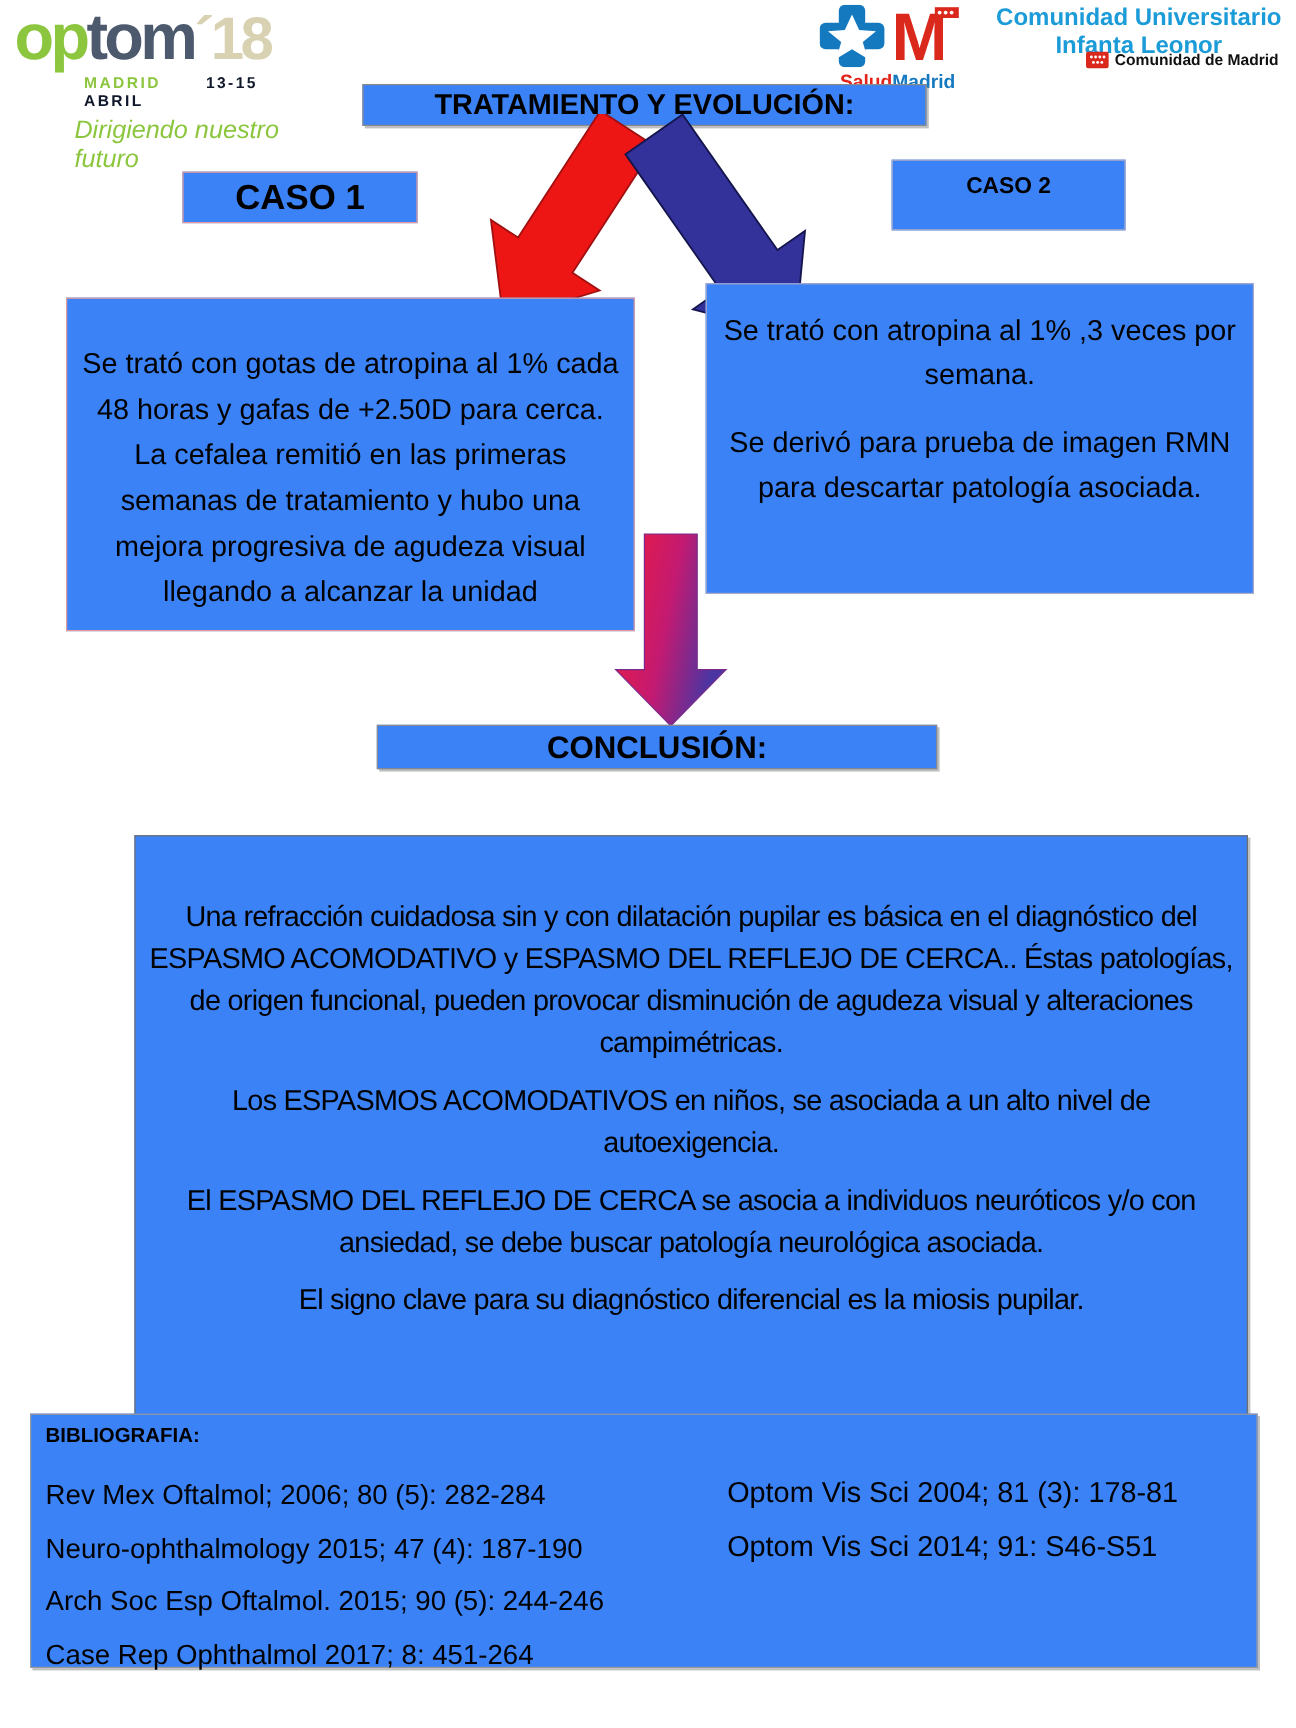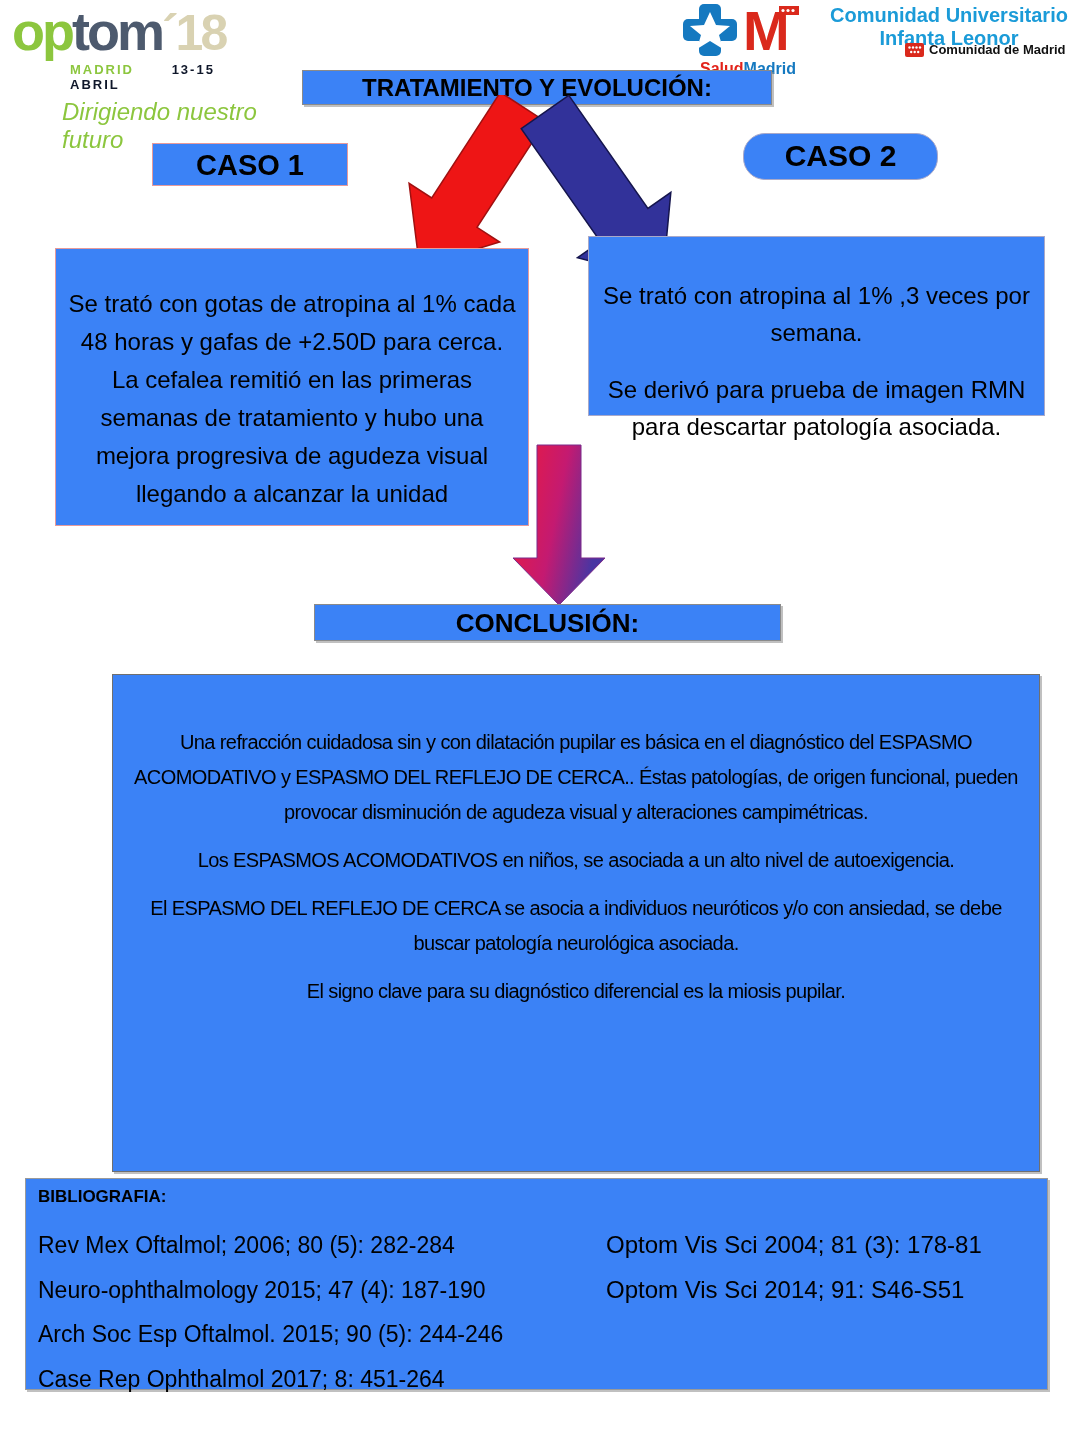--- a/index.html
+++ b/index.html
@@ -9,55 +9,55 @@
 
   
   .optom-logo { left:12px; top:4px; width:250px; }
   .optom-word { font-weight:bold; font-size:54px; letter-spacing:-3px; line-height:54px; }
   .optom-op   { color:#8cc63e; }
   .optom-tom  { color:#4d5a6e; }
   .optom-year { color:#d9d2b2; font-size:50px; }
   .optom-sub  { font-size:13px; font-weight:bold; letter-spacing:2px; margin:2px 0 0 58px; }
   .optom-city { color:#8cc63e; }
   .optom-dates{ color:#0f172a;margin-left:32px; }
-  .optom-tagline { color:#8cc63e; font-size:24px; font-style:italic; margin:6px 0 0 50px; }
+  .optom-tagline { color:#8cc63e; font-size:21px; font-style:italic; margin:6px 0 0 50px; }
 
   .salud-logo { left:683px; top:4px; width:130px; text-align:center; }
   .salud-text { font-size:16px; font-weight:bold; letter-spacing:0; margin-top:4px; }
   .salud-red  { color:#e2231a; }
   .salud-blue { color:#1579c0; }
 
   .hospital-block { left:820px; top:4px; width:258px; text-align:center;
                     color:#1b9bd8; font-weight:bold; font-size:20px; line-height:23px; }
   .comunidad-row { left:905px; top:42px; display:flex; align-items:flex-end; gap:5px; }
   .comunidad-label { font-size:13px; font-weight:bold; color:#111; white-space:nowrap; }
 
   
   .box { position:absolute; background:#3b82f6; border:1px solid #8a8a8a; box-sizing:border-box; }
   .shadow { box-shadow:2px 2px 0 rgba(140,140,140,0.55); }
   .center { text-align:center; }
 
   .title-box { left:302px; top:70px; width:470px; height:35px;
                font-size:24px; font-weight:bold; line-height:33px; }
   .caso1-box { left:152px; top:143px; width:196px; height:43px; border-color:#e79a9a;
                font-size:29px; font-weight:bold; line-height:42px; }
-  .caso2-box { left:743px; top:133px; width:195px; height:47px; border-color:#a9a9c9;
-               font-size:30px; font-weight:bold; line-height:44px;border-radius:22px; }
+  .caso2-box { left:743px; top:133px; width:195px; height:59px; border-color:#a9a9c9;
+               font-size:19px; font-weight:bold; line-height:44px; }
 
   .caso1-text { left:55px; top:248px; width:474px; height:278px; border-color:#e79a9a;
                 font-size:24px; line-height:38px; padding:36px 8px 0 8px; }
-  .caso2-text { left:588px; top:236px; width:457px; height:180px; border-color:#a9a9c9;
-                font-size:24px; line-height:37px; padding:40px 6px 0 6px; }
+  .caso2-text { left:588px; top:236px; width:457px; height:259px; border-color:#a9a9c9;
+                font-size:24px; line-height:37px; padding:20px 6px 0 6px; }
   .caso2-text p { margin:0 0 20px 0; }
   .caso1-text p { margin:0; }
 
   .conclusion-label { left:314px; top:604px; width:467px; height:37px;
                       font-size:26px; font-weight:bold; line-height:36px; }
-  .conclusion-box { left:112px; top:674px; width:928px; height:498px; border-color:#6f6f6f;
-                    font-size:20px; line-height:35px; letter-spacing:-0.6px;
+  .conclusion-box { left:112px; top:696px; width:928px; height:498px; border-color:#6f6f6f;
+                    font-size:24px; line-height:35px; letter-spacing:-0.6px;
                     padding:50px 10px 0 10px; }
   .conclusion-box p { margin:0 0 13px 0; }
 
   .bib-box { left:25px; top:1178px; width:1023px; height:212px; border-color:#9a9a9a; }
   .bib-heading { position:absolute; left:12px; top:8px; font-size:17px; font-weight:bold; }
   .bib-col { position:absolute; top:44px; font-size:23px; }
   .bib-col-left  { left:12px; }
   .bib-col-right { left:580px; font-size:24px; }
   .bib-col div { height:44.5px; line-height:44.5px; white-space:nowrap; }
 

